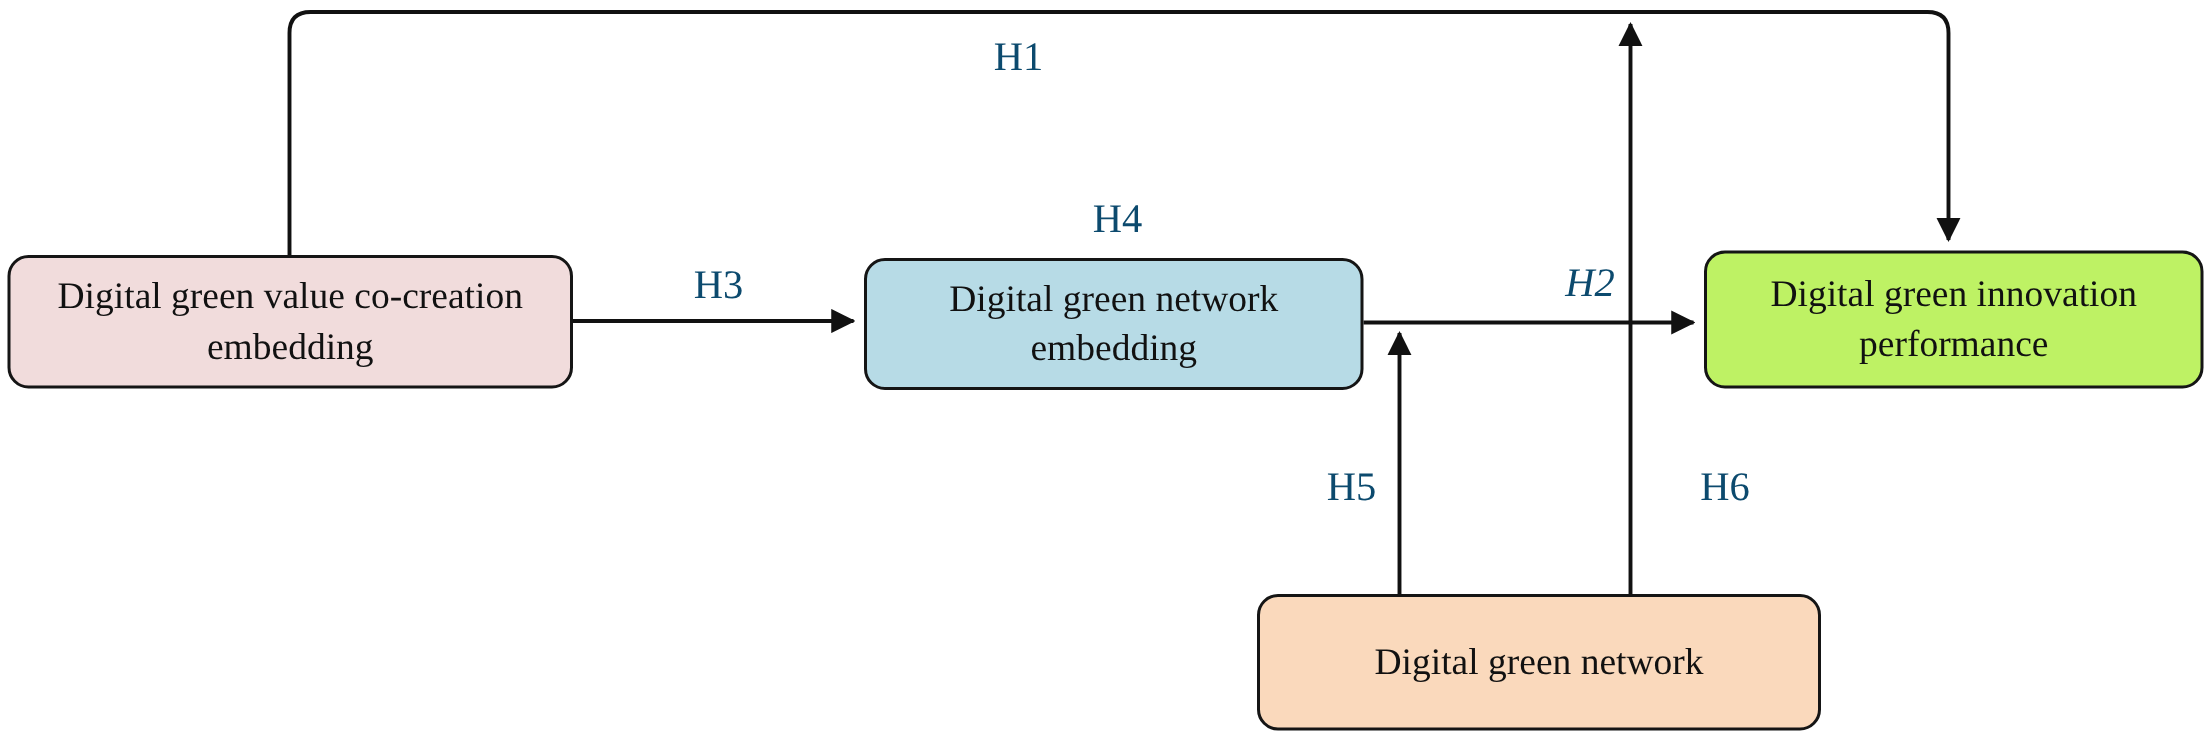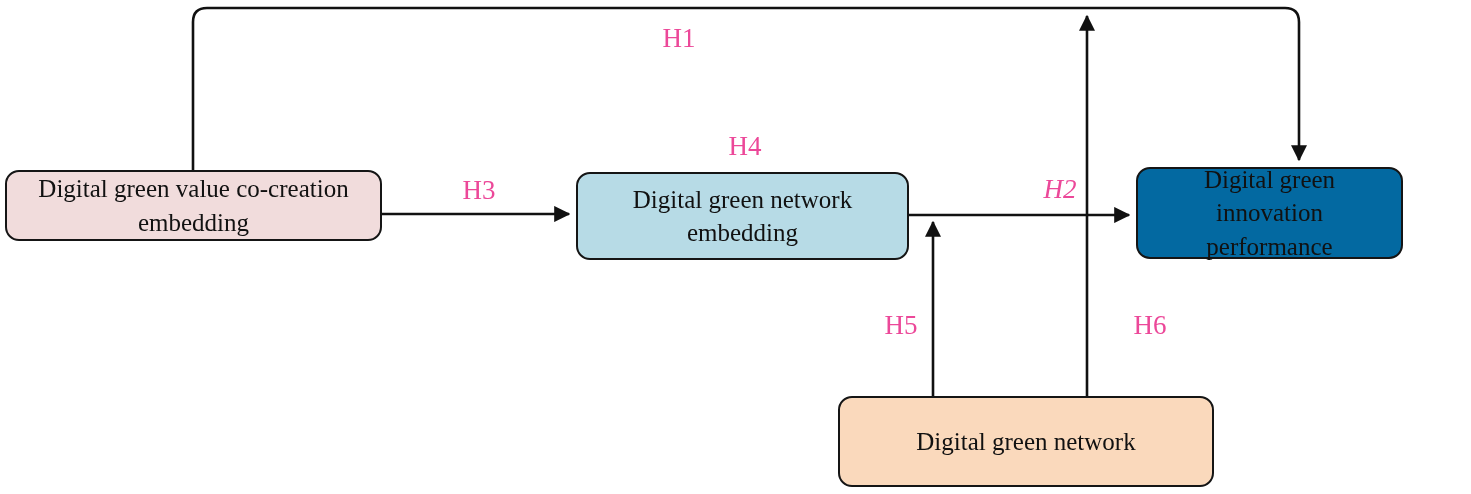--- a/index.html
+++ b/index.html
@@ -38,37 +38,37 @@
     font-size: 25px;
     line-height: 1.33;
     padding: 0 12px;
   }
   .node-label {
     display: block;
     width: 100%;
   }
   .edge-label {
     position: absolute;
-    color: #ec4899;
+    color: #0c4a6e;
     font-size: 27px;
     line-height: 1;
     white-space: nowrap;
     transform: translate(-50%, -50%);
   }
   #node-cocreation {
-    left: 5px;  top: 170px;  width: 377px;  height: 71px;
+    left: 5px;  top: 170px;  width: 377px;  height: 89px;
     background: #f1dcdc;
   }
   #node-embedding {
     left: 576px; top: 172px; width: 333px; height: 88px;
     background: #b7dbe6;
   }
   #node-performance {
-    left: 1136px; top: 167px; width: 267px; height: 92px;
-    background: #0369a1;
+    left: 1136px; top: 167px; width: 333px; height: 92px;
+    background: #bef264;
   }
   #node-fragmentation {
     left: 838px; top: 396px; width: 376px; height: 91px;
     background: #fad9bc;
   }
   #label-h1 { left: 679px; top: 38px; }
   #label-h2 { left: 1060px; top: 189px; font-style: italic; }
   #label-h3 { left: 479px; top: 190px; }
   #label-h4 { left: 745px; top: 146px; }
   #label-h5 { left: 901px; top: 325px; }

